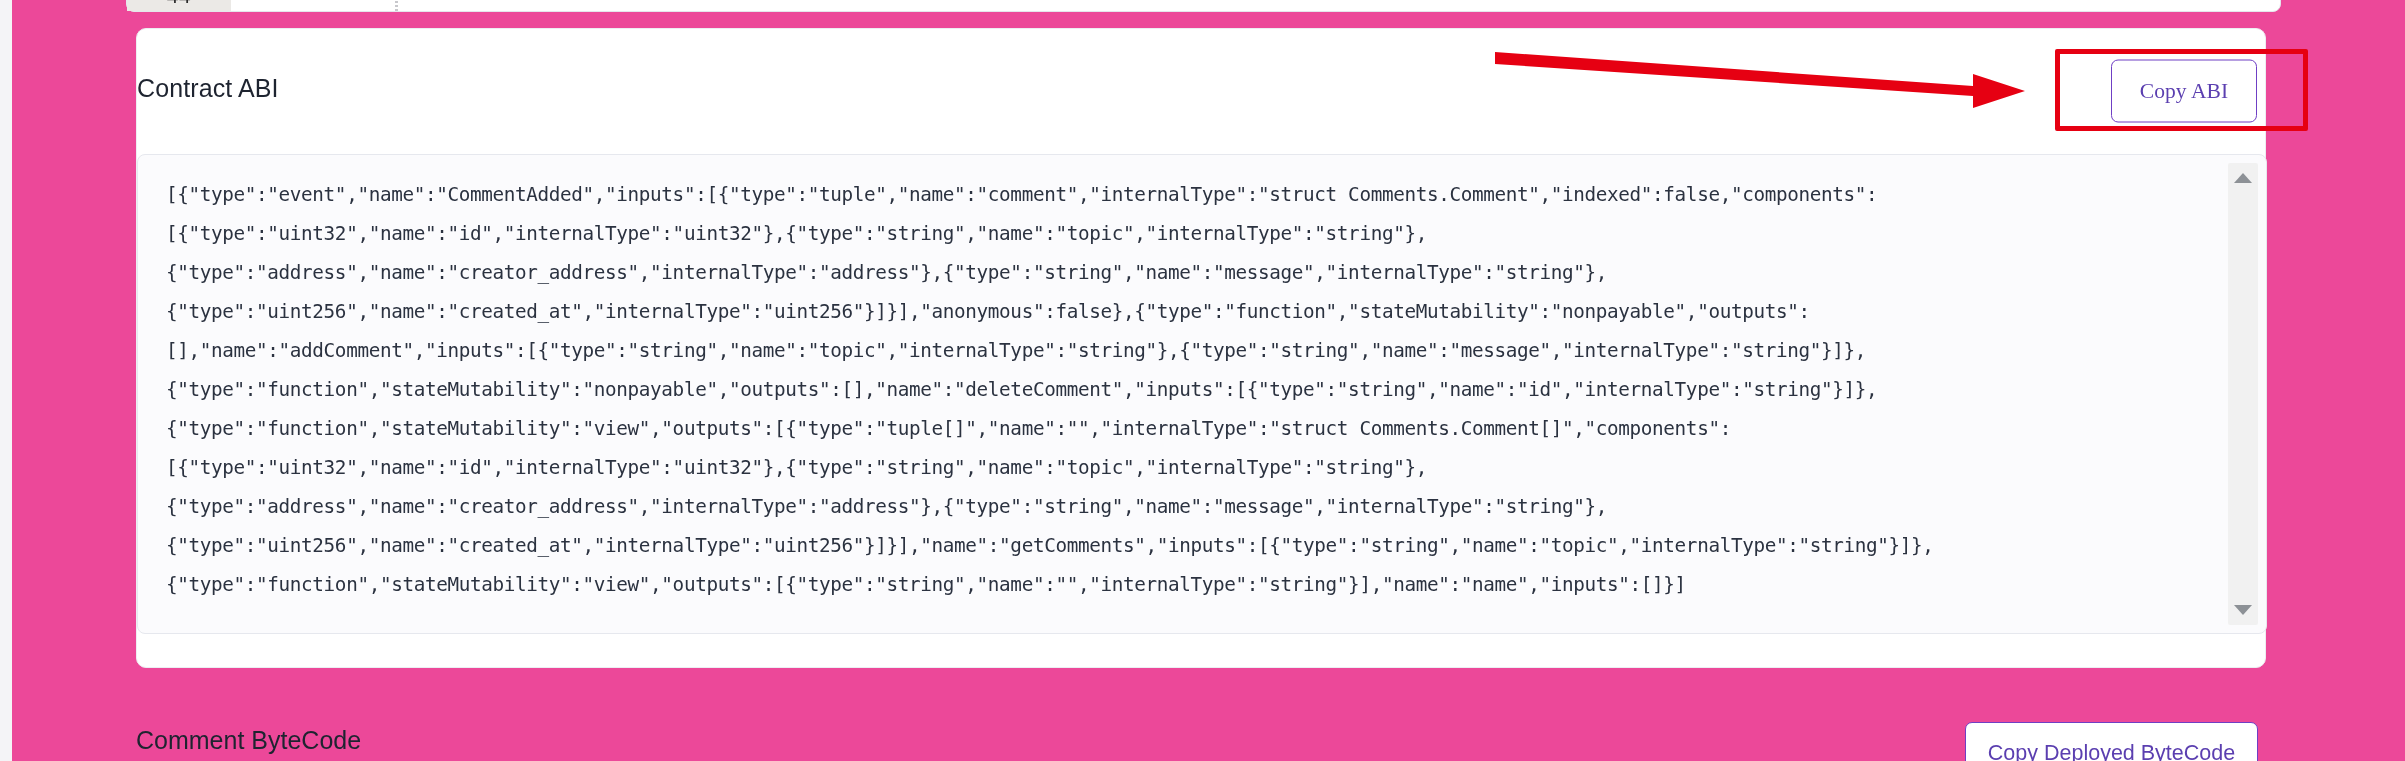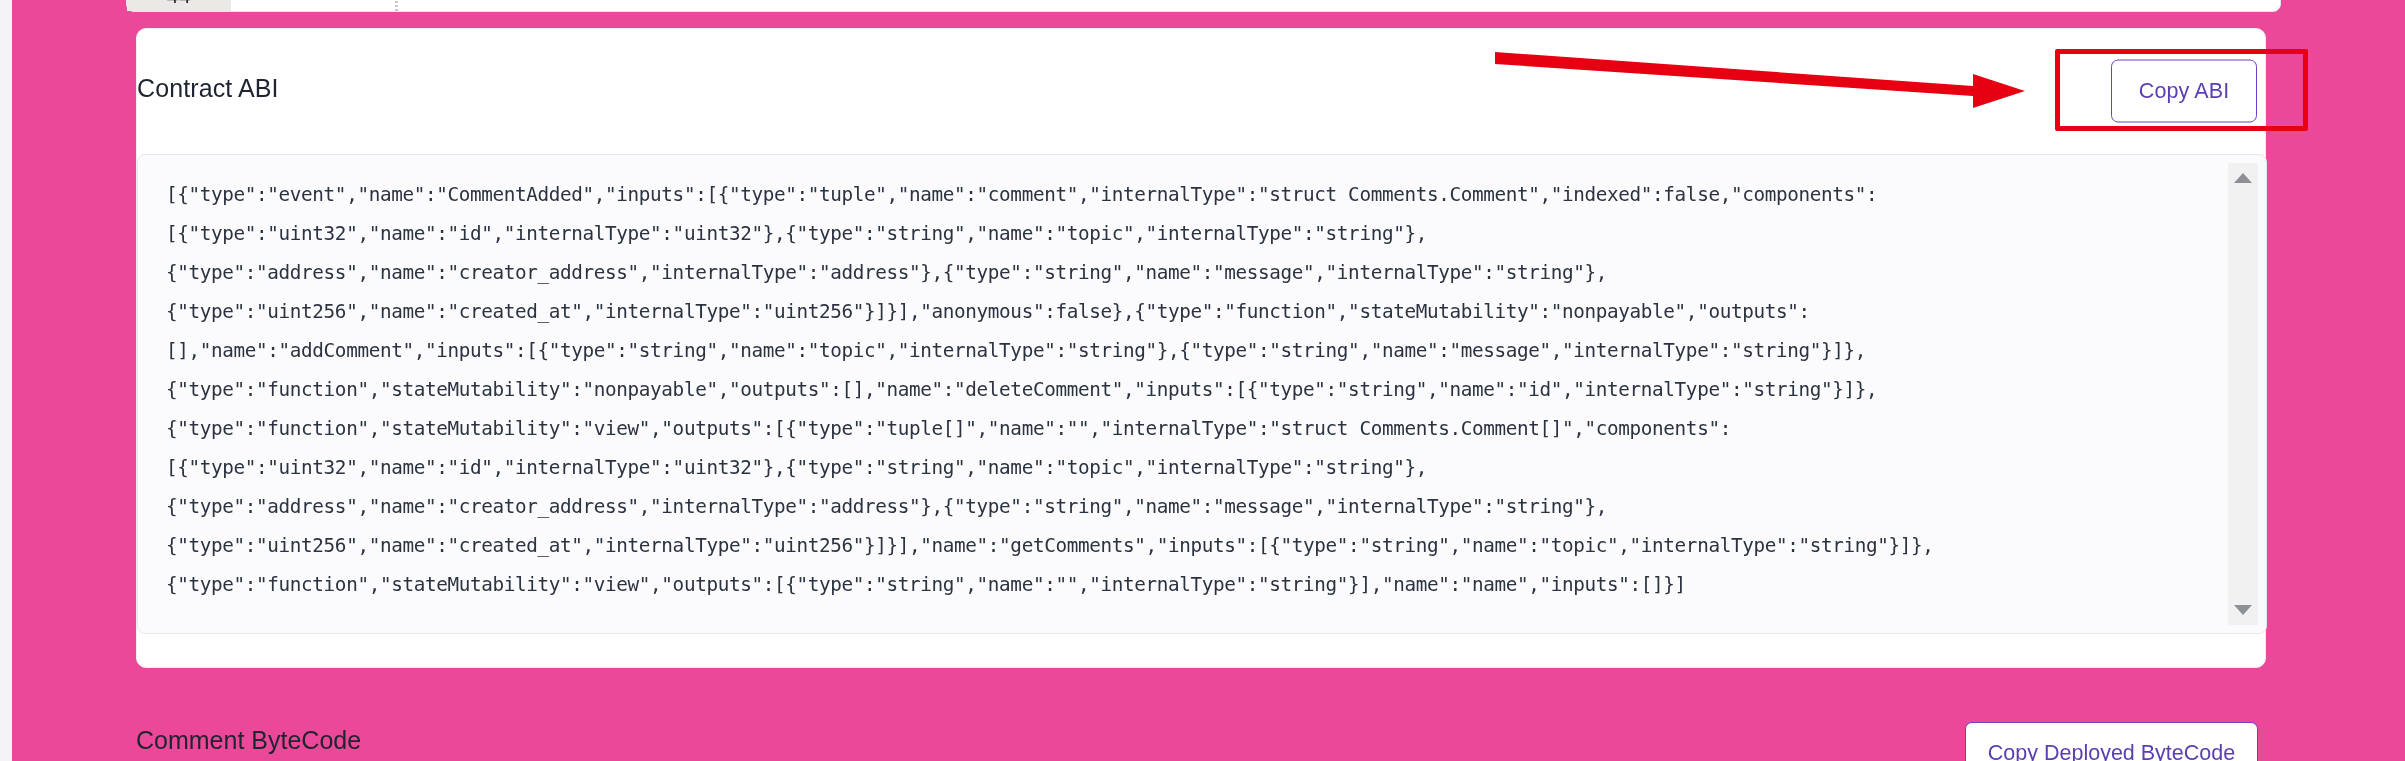--- a/index.html
+++ b/index.html
@@ -95,21 +95,21 @@
     right: 8px;
     top: 62px;
     transform: translateY(-50%);
     width: 146px;
     height: 63px;
     background: #ffffff;
     border: 1.6px solid #6f3fc4;
     border-radius: 7px;
     color: #5b3fb0;
     font-size: 21.5px;
-    font-family: Liberation Sans, sans-serif;
+    font-family: Liberation Serif, serif;
     cursor: pointer;
     display: flex;
     align-items: center;
     justify-content: center;
     letter-spacing: 0.1px;
   }
 
   
   .code-box {
     position: absolute;

